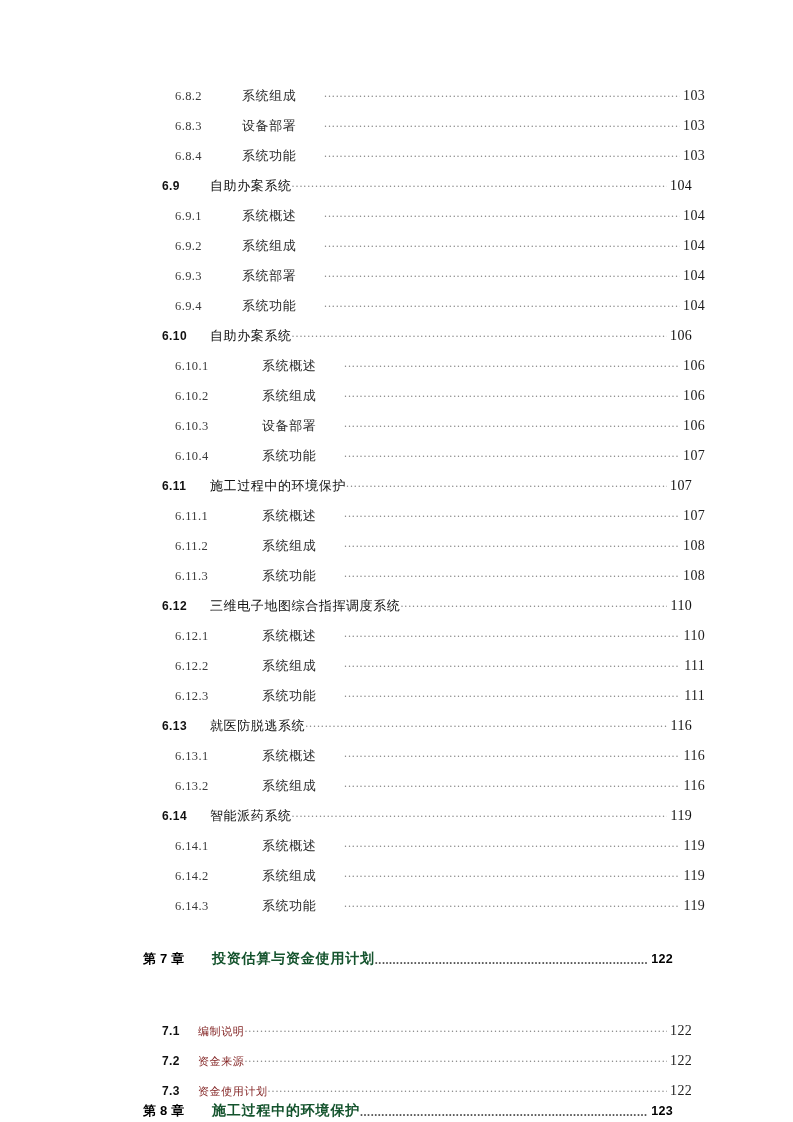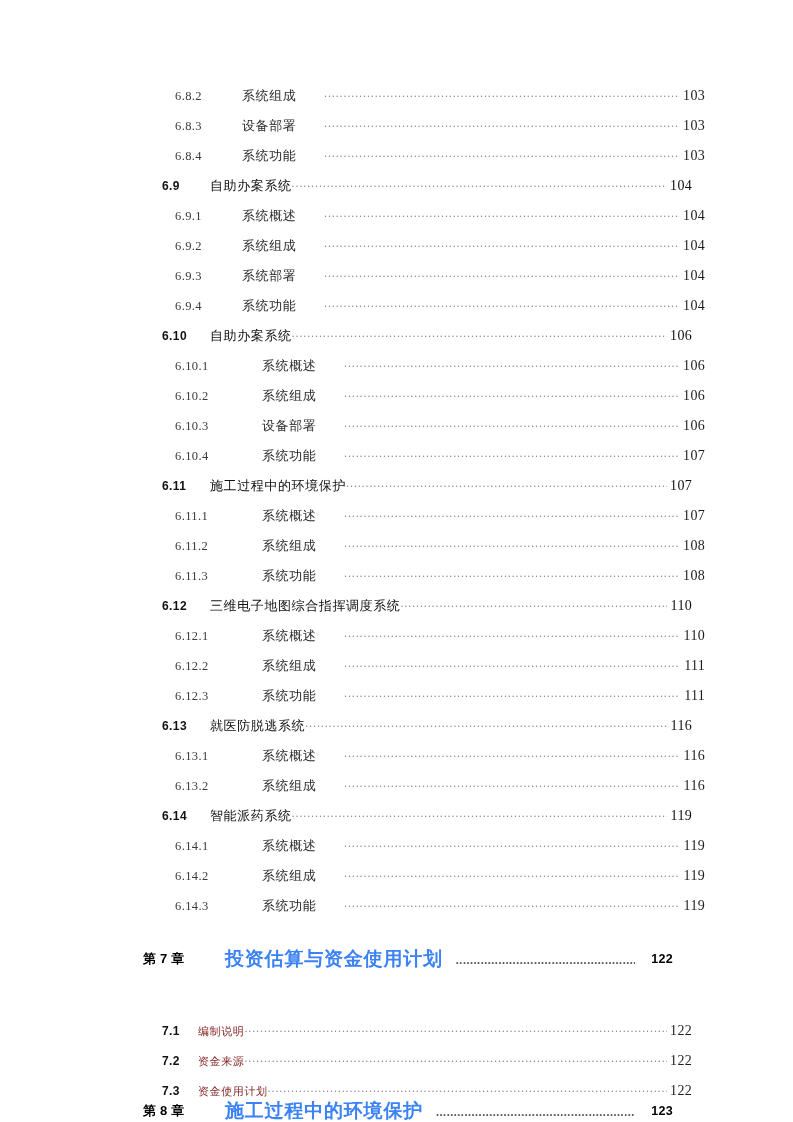--- a/index.html
+++ b/index.html
@@ -140,40 +140,40 @@
     font-weight: bold;
     font-size: 13px;
     color: #000000;
     letter-spacing: 0.2px;
   }
   .lvl1 .title {
     width: auto;
     max-width: 340px;
     font-family: "Liberation Sans", "DejaVu Sans", sans-serif;
     font-weight: bold;
-    font-size: 19px;
-    color: #3b82f6;
+    font-size: 14px;
+    color: #14532d;
     letter-spacing: 0.8px;
   }
   .lvl1 .leader::after {
     color: #555555;
     letter-spacing: 0.55px;
     font-weight: bold;
     bottom: -2px;
   }
   .lvl1 .pageno {
     font-family: "Liberation Sans", "DejaVu Sans", sans-serif;
     font-weight: bold;
     font-size: 12.5px;
     color: #000000;
   }
 
   
   .gap-before { margin-top: 13px; }
-  .gap-after  { margin-bottom: 9px; gap: 13px; }
+  .gap-after  { margin-bottom: 9px; }
 </style>
 </head>
 <body>
 
 <div class="page">
   <div class="toc" id="toc">
       <div class="toc-row lvl3">
         <span class="num">6.8.2</span>
         <span class="title">系统组成</span>
         <span class="leader"></span>

